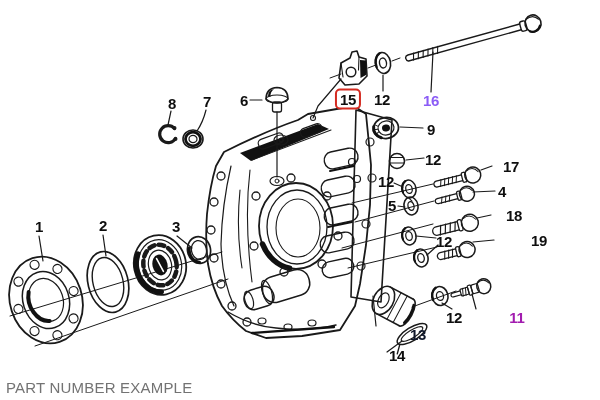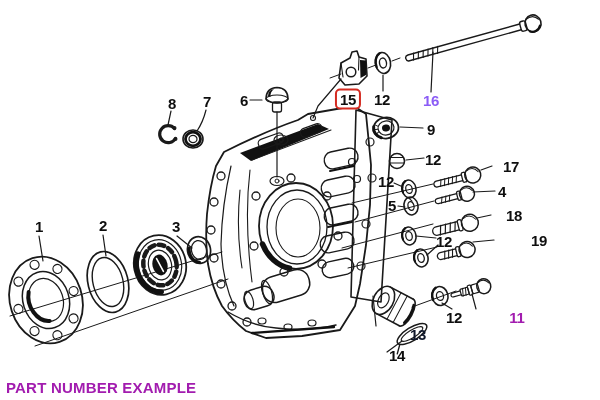--- a/index.html
+++ b/index.html
@@ -3,22 +3,22 @@
 <meta charset="utf-8">
 <style>
   html,body{margin:0;padding:0;background:#fff}
   .stage{position:relative;width:600px;height:400px;background:#fff;overflow:hidden;
          font-family:"Liberation Sans",sans-serif}
   .stage svg{position:absolute;left:0;top:0}
   #callout-layer{position:absolute;left:0;top:0;width:600px;height:400px}
   .callout{position:absolute;transform:translate(-50%,-50%);font-weight:700;font-size:15px;
            line-height:1;color:#0e0e0e;letter-spacing:-0.3px;padding:1px 2px;cursor:pointer}
   .callout.boxed{border:2px solid var(--hl,#d42a20);border-radius:5px;padding:1px 3px;background:#fff}
-  .caption{position:absolute;left:6px;top:379px;font-size:15px;font-weight:700;
-           color:#a21caf;letter-spacing:.2px}
+  .caption{position:absolute;left:6px;top:379px;font-size:15px;font-weight:400;
+           color:#737373;letter-spacing:.2px}
 </style>
 </head>
 <body>
 
 <div class="stage">
 
 <svg width="600" height="400" viewBox="0 0 600 400" fill="none" stroke="#1a1a1a" stroke-linecap="round" stroke-linejoin="round">
 
   <g stroke-width="1">
     <line x1="10" y1="316" x2="222" y2="252"></line>

